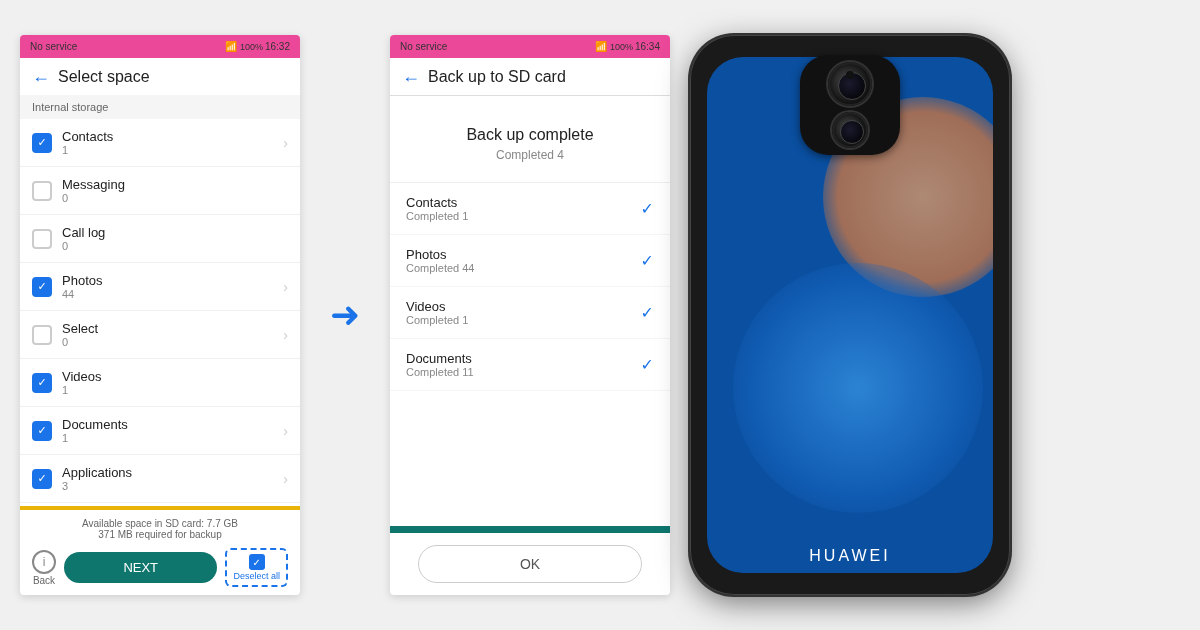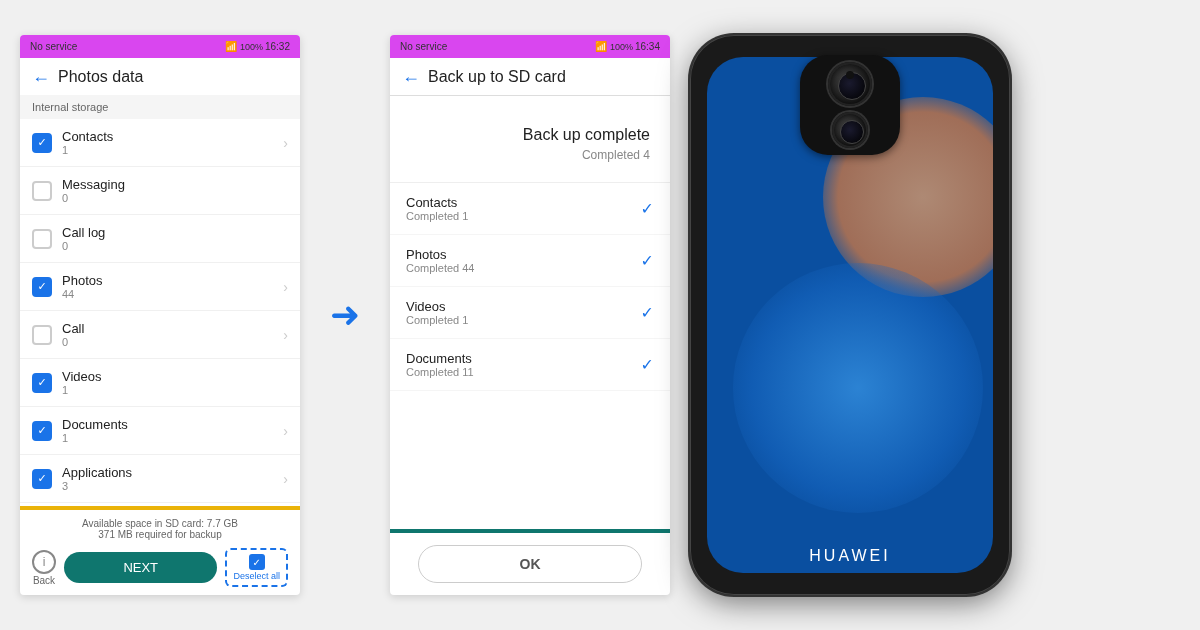--- a/index.html
+++ b/index.html
@@ -26,21 +26,21 @@
       background: #fff;
       border-radius: 4px;
       width: 280px;
       height: 560px;
       display: flex;
       flex-direction: column;
       overflow: hidden;
       box-shadow: 0 2px 8px rgba(0,0,0,0.15);
     }
     .status-bar {
-      background: #d946ef;
+      background: #ec4899;
       padding: 6px 10px;
       display: flex;
       justify-content: space-between;
       align-items: center;
       font-size: 10px;
       color: #333;
     }
     .status-bar .signal-icons {
       display: flex;
       align-items: center;
@@ -201,21 +201,21 @@
       background: #fff;
       border-radius: 4px;
       width: 280px;
       height: 560px;
       display: flex;
       flex-direction: column;
       overflow: hidden;
       box-shadow: 0 2px 8px rgba(0,0,0,0.15);
     }
     .backup-complete-section {
-      text-align: right;
+      text-align: center;
       padding: 30px 20px 20px;
       border-bottom: 1px solid #eee;
     }
     .backup-complete-title {
       font-size: 16px;
       font-weight: 500;
       color: #222;
       margin-bottom: 4px;
     }
     .backup-complete-sub {
@@ -242,22 +242,21 @@
     .backup-item-status {
       font-size: 11px;
       color: #888;
     }
     .check-blue {
       color: #1a73e8;
       font-size: 16px;
     }
     .ok-button-container {
       padding: 12px 28px;
-      border-top: 4px solid #0f766e;
-      font-weight: bold;
+      border-top: 7px solid #0f766e;
     }
     .ok-btn {
       width: 100%;
       border: 1px solid #ccc;
       border-radius: 20px;
       padding: 10px;
       font-size: 14px;
       color: #555;
       background: #fff;
       cursor: pointer;
@@ -402,21 +401,21 @@
       <span>No service</span>
       <div class="signal-icons">
         <span>📶</span>
         <span style="font-size:9px">100%</span>
         <span>16:32</span>
       </div>
     </div>
 
     <div class="screen-header">
       <span class="back-arrow">←</span>
-      <span class="screen-title">Photos data</span>
+      <span class="screen-title">Select space</span>
     </div>
 
     <div class="section-label">Internal storage</div>
 
     <div class="list-item">
       <div class="checkbox checked"></div>
       <div class="item-text">
         <div class="item-name">Contacts</div>
         <div class="item-count">1</div>
       </div>
@@ -440,21 +439,21 @@
       <div class="checkbox checked"></div>
       <div class="item-text">
         <div class="item-name">Photos</div>
         <div class="item-count">44</div>
       </div>
       <span class="chevron">›</span>
     </div>
     <div class="list-item">
       <div class="checkbox"></div>
       <div class="item-text">
-        <div class="item-name">Call</div>
+        <div class="item-name">Select</div>
         <div class="item-count">0</div>
       </div>
       <span class="chevron">›</span>
     </div>
     <div class="list-item">
       <div class="checkbox checked"></div>
       <div class="item-text">
         <div class="item-name">Videos</div>
         <div class="item-count">1</div>
       </div>

